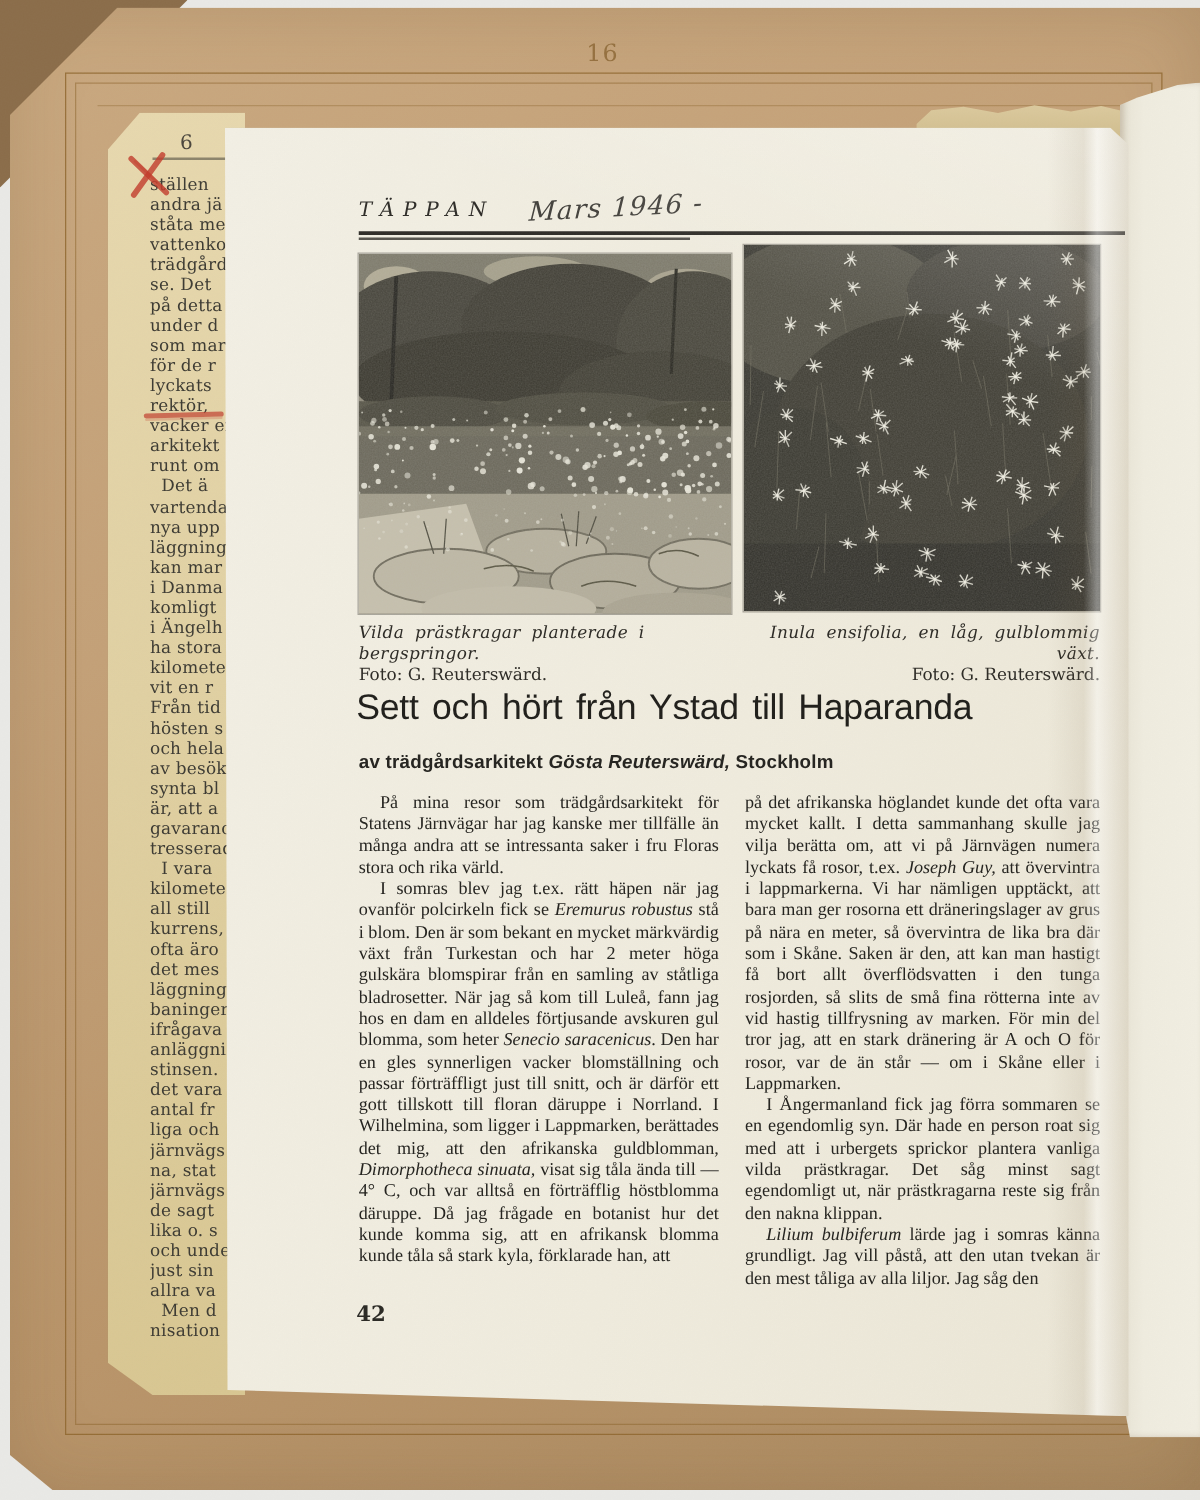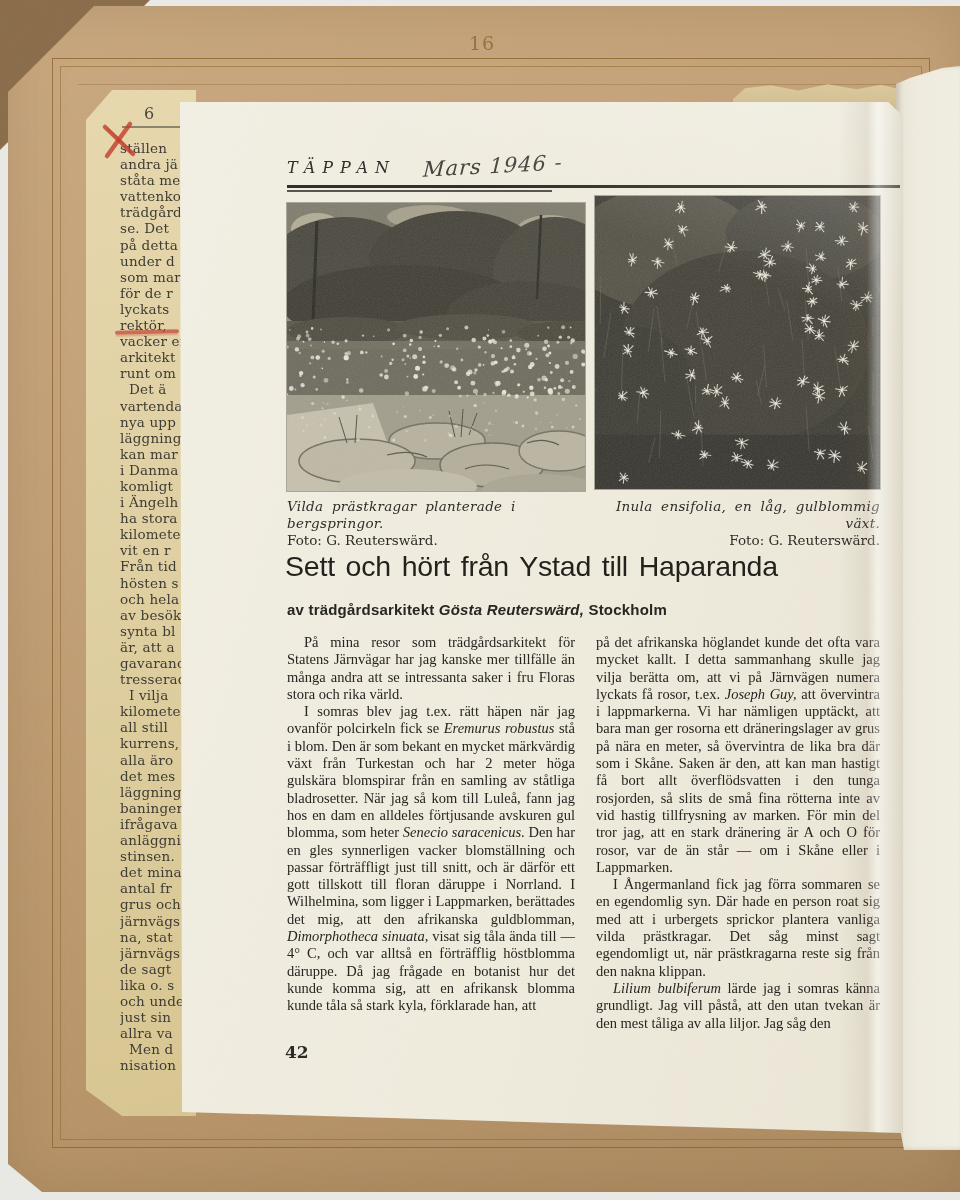--- a/index.html
+++ b/index.html
@@ -150,34 +150,34 @@
         <div class="np-line">kilomete</div>
         <div class="np-line">vit en r</div>
         <div class="np-line">Från tid</div>
         <div class="np-line">hösten s</div>
         <div class="np-line">och hela</div>
         <div class="np-line">av besök</div>
         <div class="np-line">synta bl</div>
         <div class="np-line">är, att a</div>
         <div class="np-line">gavaranc</div>
         <div class="np-line">tresserad</div>
-        <div class="np-line">  I vilja</div>
+        <div class="np-line">  I vara</div>
         <div class="np-line">kilomete</div>
         <div class="np-line">all still</div>
         <div class="np-line">kurrens,</div>
-        <div class="np-line">alla äro</div>
+        <div class="np-line">ofta äro</div>
         <div class="np-line">det mes</div>
         <div class="np-line">läggning</div>
         <div class="np-line">baninger</div>
         <div class="np-line">ifrågava</div>
         <div class="np-line">anläggni</div>
         <div class="np-line">stinsen.</div>
-        <div class="np-line">det mina</div>
+        <div class="np-line">det vara</div>
         <div class="np-line">antal fr</div>
-        <div class="np-line">grus och</div>
+        <div class="np-line">liga och</div>
         <div class="np-line">järnvägs</div>
         <div class="np-line">na, stat</div>
         <div class="np-line">järnvägs</div>
         <div class="np-line">de sagt</div>
         <div class="np-line">lika o. s</div>
         <div class="np-line">och under</div>
         <div class="np-line">just sin</div>
         <div class="np-line">allra va</div>
         <div class="np-line">  Men d</div>
         <div class="np-line">nisation</div>

